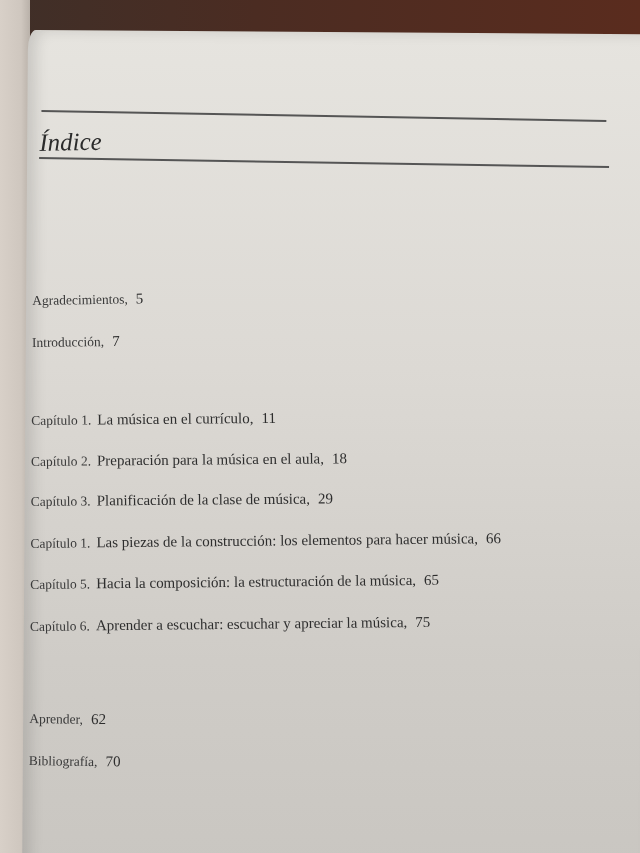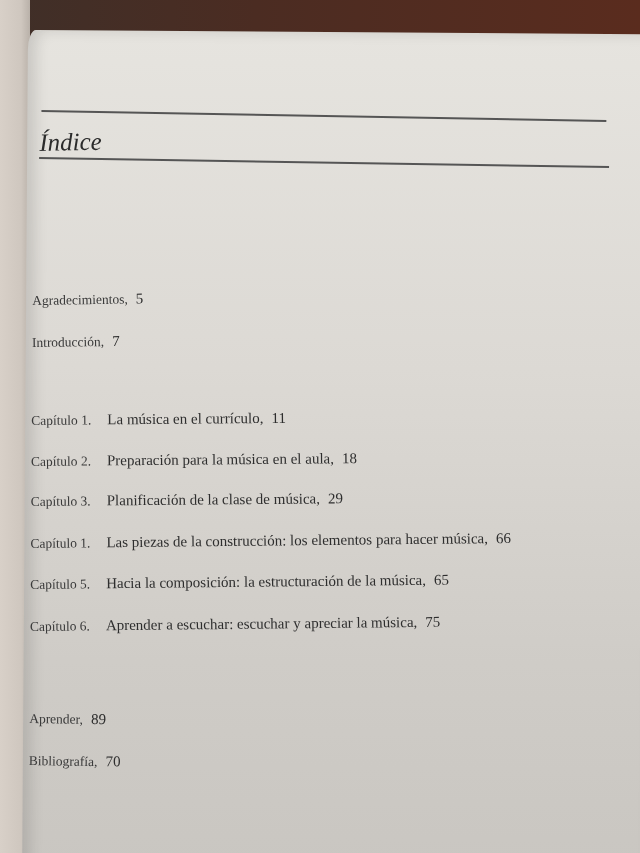--- a/index.html
+++ b/index.html
@@ -31,21 +31,21 @@
     position:absolute; left:12px; top:98px;
     font-family:"Liberation Serif", serif; font-style:italic;
     font-size:25px; color:#2b2b2b; transform:rotate(-1.5deg);
   }
   .entry {
     position:absolute; left:6px;
     font-family:"Liberation Serif", serif;
     font-size:15px; color:#2e2e2e; white-space:nowrap;
     transform-origin:left center;
   }
-  .entry .chap { font-size:13.5px; margin-right:16px; color:#3a3a3a; }
+  .entry .chap { font-size:13.5px; margin-right:6px; color:#3a3a3a; }
   .entry .page-num { margin-left:8px; }
   .front .lbl, .back .lbl { font-size:13.5px; color:#3a3a3a; }
 </style>
 </head>
 <body>
 
 <div class="table-bg"></div>
 <div class="left-page"></div>
 
 <div class="page">
@@ -73,18 +73,18 @@
     <span class="chap">Capítulo 1.</span><span>Las piezas de la construcción: los elementos para hacer música,</span><span class="page-num">66</span>
   </div>
   <div class="entry" style="top:546px; transform:rotate(-1.0deg);">
     <span class="chap">Capítulo 5.</span><span>Hacia la composición: la estructuración de la música,</span><span class="page-num">65</span>
   </div>
   <div class="entry" style="top:588px; transform:rotate(-1.0deg);">
     <span class="chap">Capítulo 6.</span><span>Aprender a escuchar: escuchar y apreciar la música,</span><span class="page-num">75</span>
   </div>
 
   <div class="entry back" style="top:680px; transform:rotate(0.4deg);">
-    <span class="lbl">Aprender,</span><span class="page-num">89</span>
+    <span class="lbl">Aprender,</span><span class="page-num">62</span>
   </div>
   <div class="entry back" style="top:722px; transform:rotate(0.5deg);">
     <span class="lbl">Bibliografía,</span><span class="page-num">70</span>
   </div>
 </div>
 
 </body></html>

